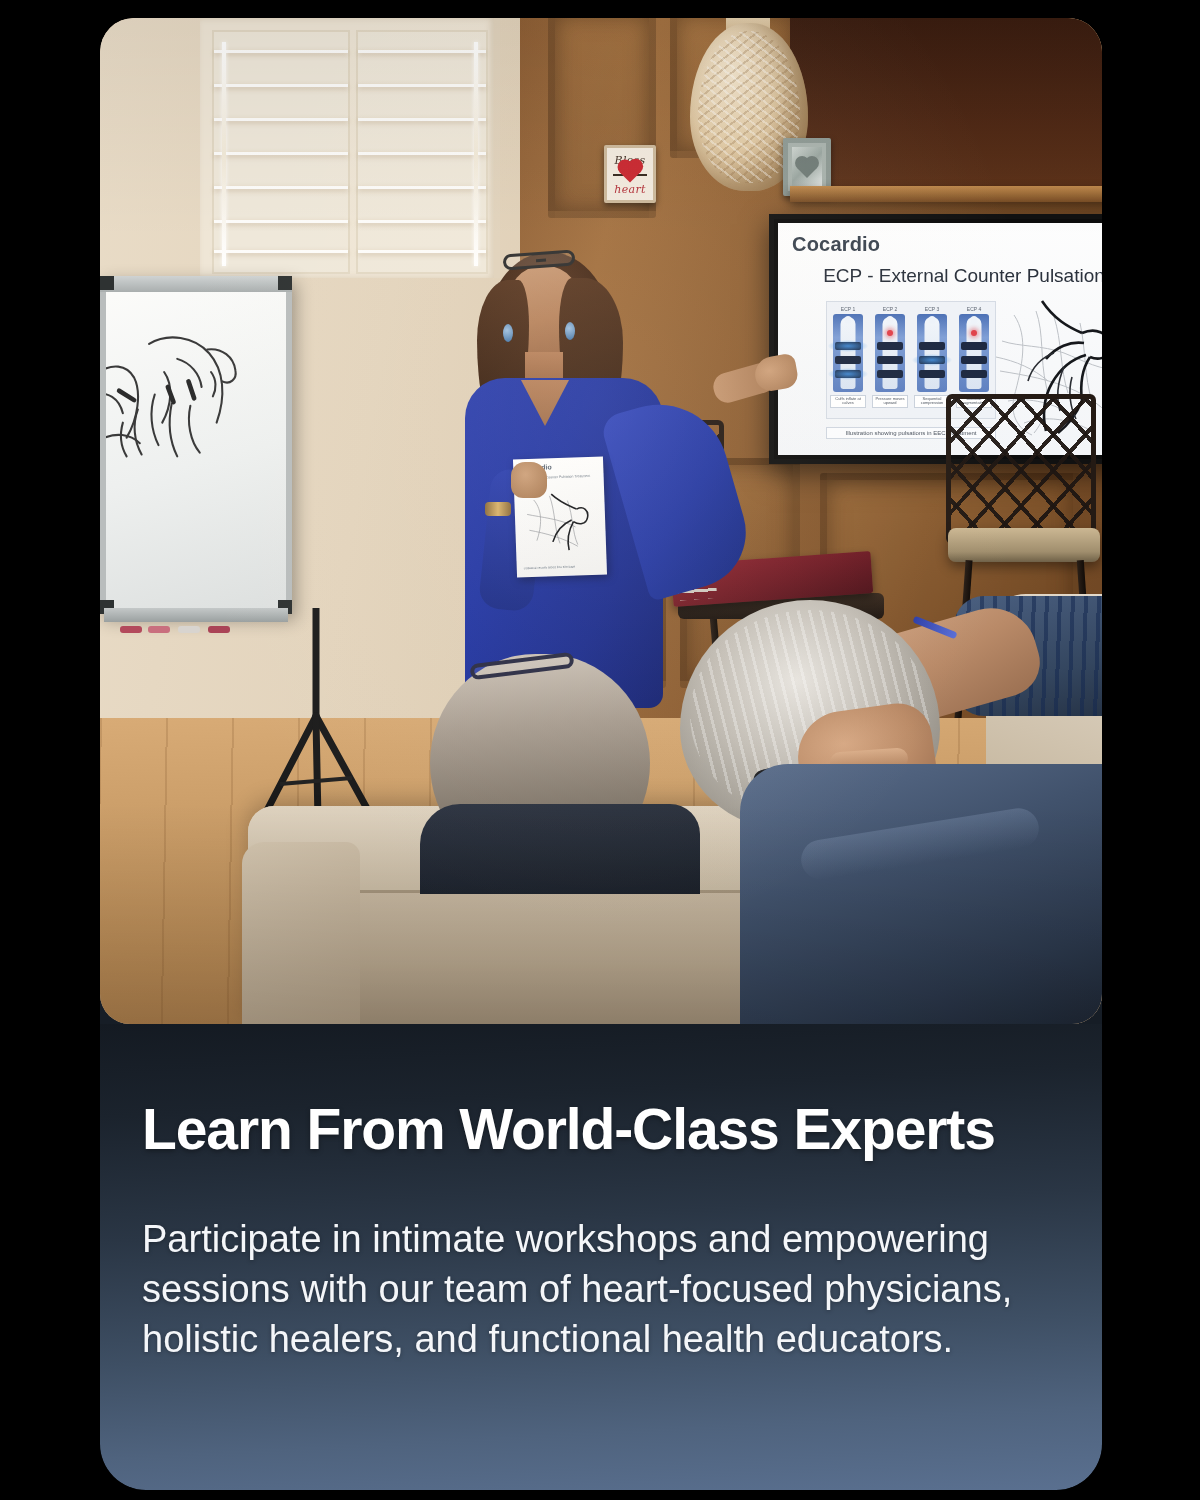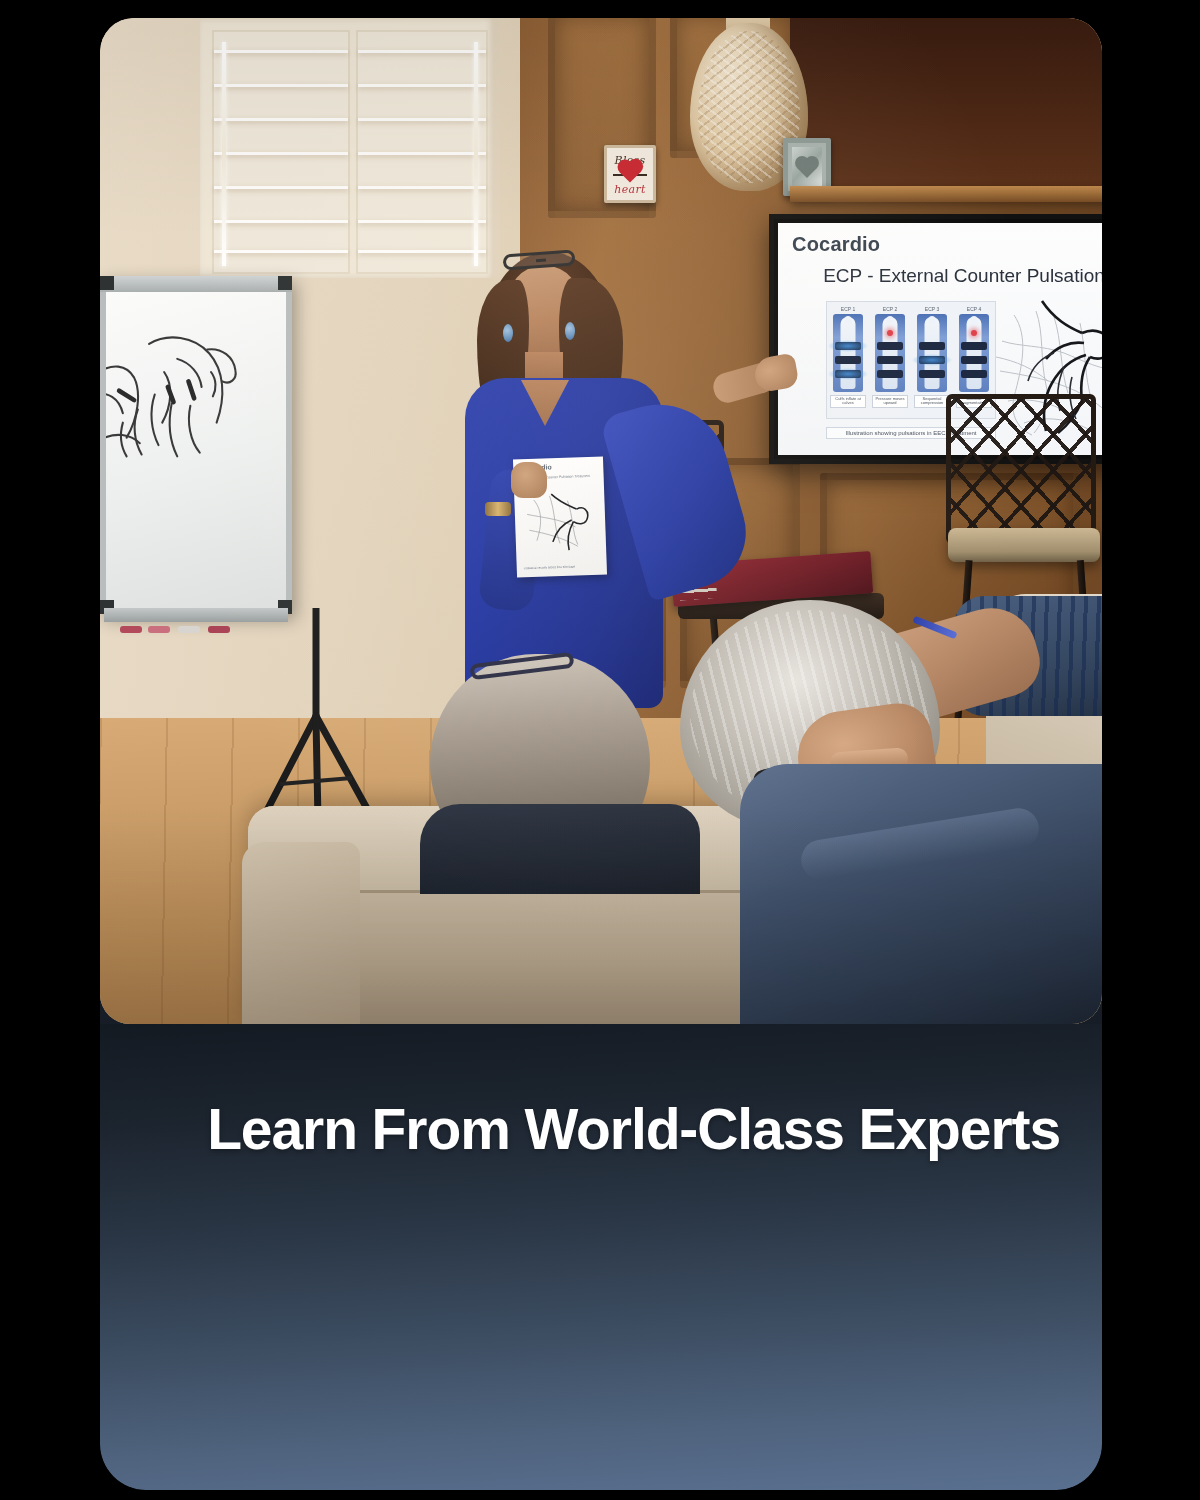--- a/index.html
+++ b/index.html
@@ -518,25 +518,24 @@
       linear-gradient(180deg, rgba(0,0,0,.06) 0%, rgba(0,0,0,0) 22%, rgba(0,0,0,0) 78%, rgba(0,0,0,.14) 100%);
   }
 
   
   .panel {
     position:absolute; left:0; top:1006px; width:1002px; height:466px;
     background: linear-gradient(177deg, #141a22 0%, #1b232d 18%, #2a3645 42%, #3e4f64 66%, #4f637e 84%, #5a7090 100%);
     border-radius: 0 0 46px 46px;
   }
   .headline {
-    position:absolute; left:42px; top:76px; right:42px;
+    position:absolute; left:42px; top:76px; right:30px;
     color:#ffffff; font-size:57px; font-weight:700; letter-spacing:-1.1px;
     line-height:1.05; font-family:"Liberation Sans", sans-serif;
     text-shadow: 0 2px 5px rgba(0,0,0,.35);
-    text-align: right;
   }
   .body-copy {
     position:absolute; left:42px; top:190px; right:30px;
     color:#f4f6f9; font-size:38px; font-weight:400;
     line-height:1.32; font-family:"Liberation Sans", sans-serif;
     text-shadow: 0 1px 4px rgba(0,0,0,.3);
   }
 </style>
 </head>
 <body>
@@ -838,16 +837,17 @@
         <div class="jacket">
           <div class="jacket-fold"></div>
         </div>
 
         <div class="photo-grade"></div>
       </div>
     </div>
 
     <div class="panel">
       <h2 class="headline">Learn From World-Class Experts</h2>
+      <p class="body-copy">Participate in intimate workshops and empowering sessions with our team of heart-focused physicians, holistic healers, and functional health educators.</p>
     </div>
 
   </div>
 </div>
 
 </body></html>

